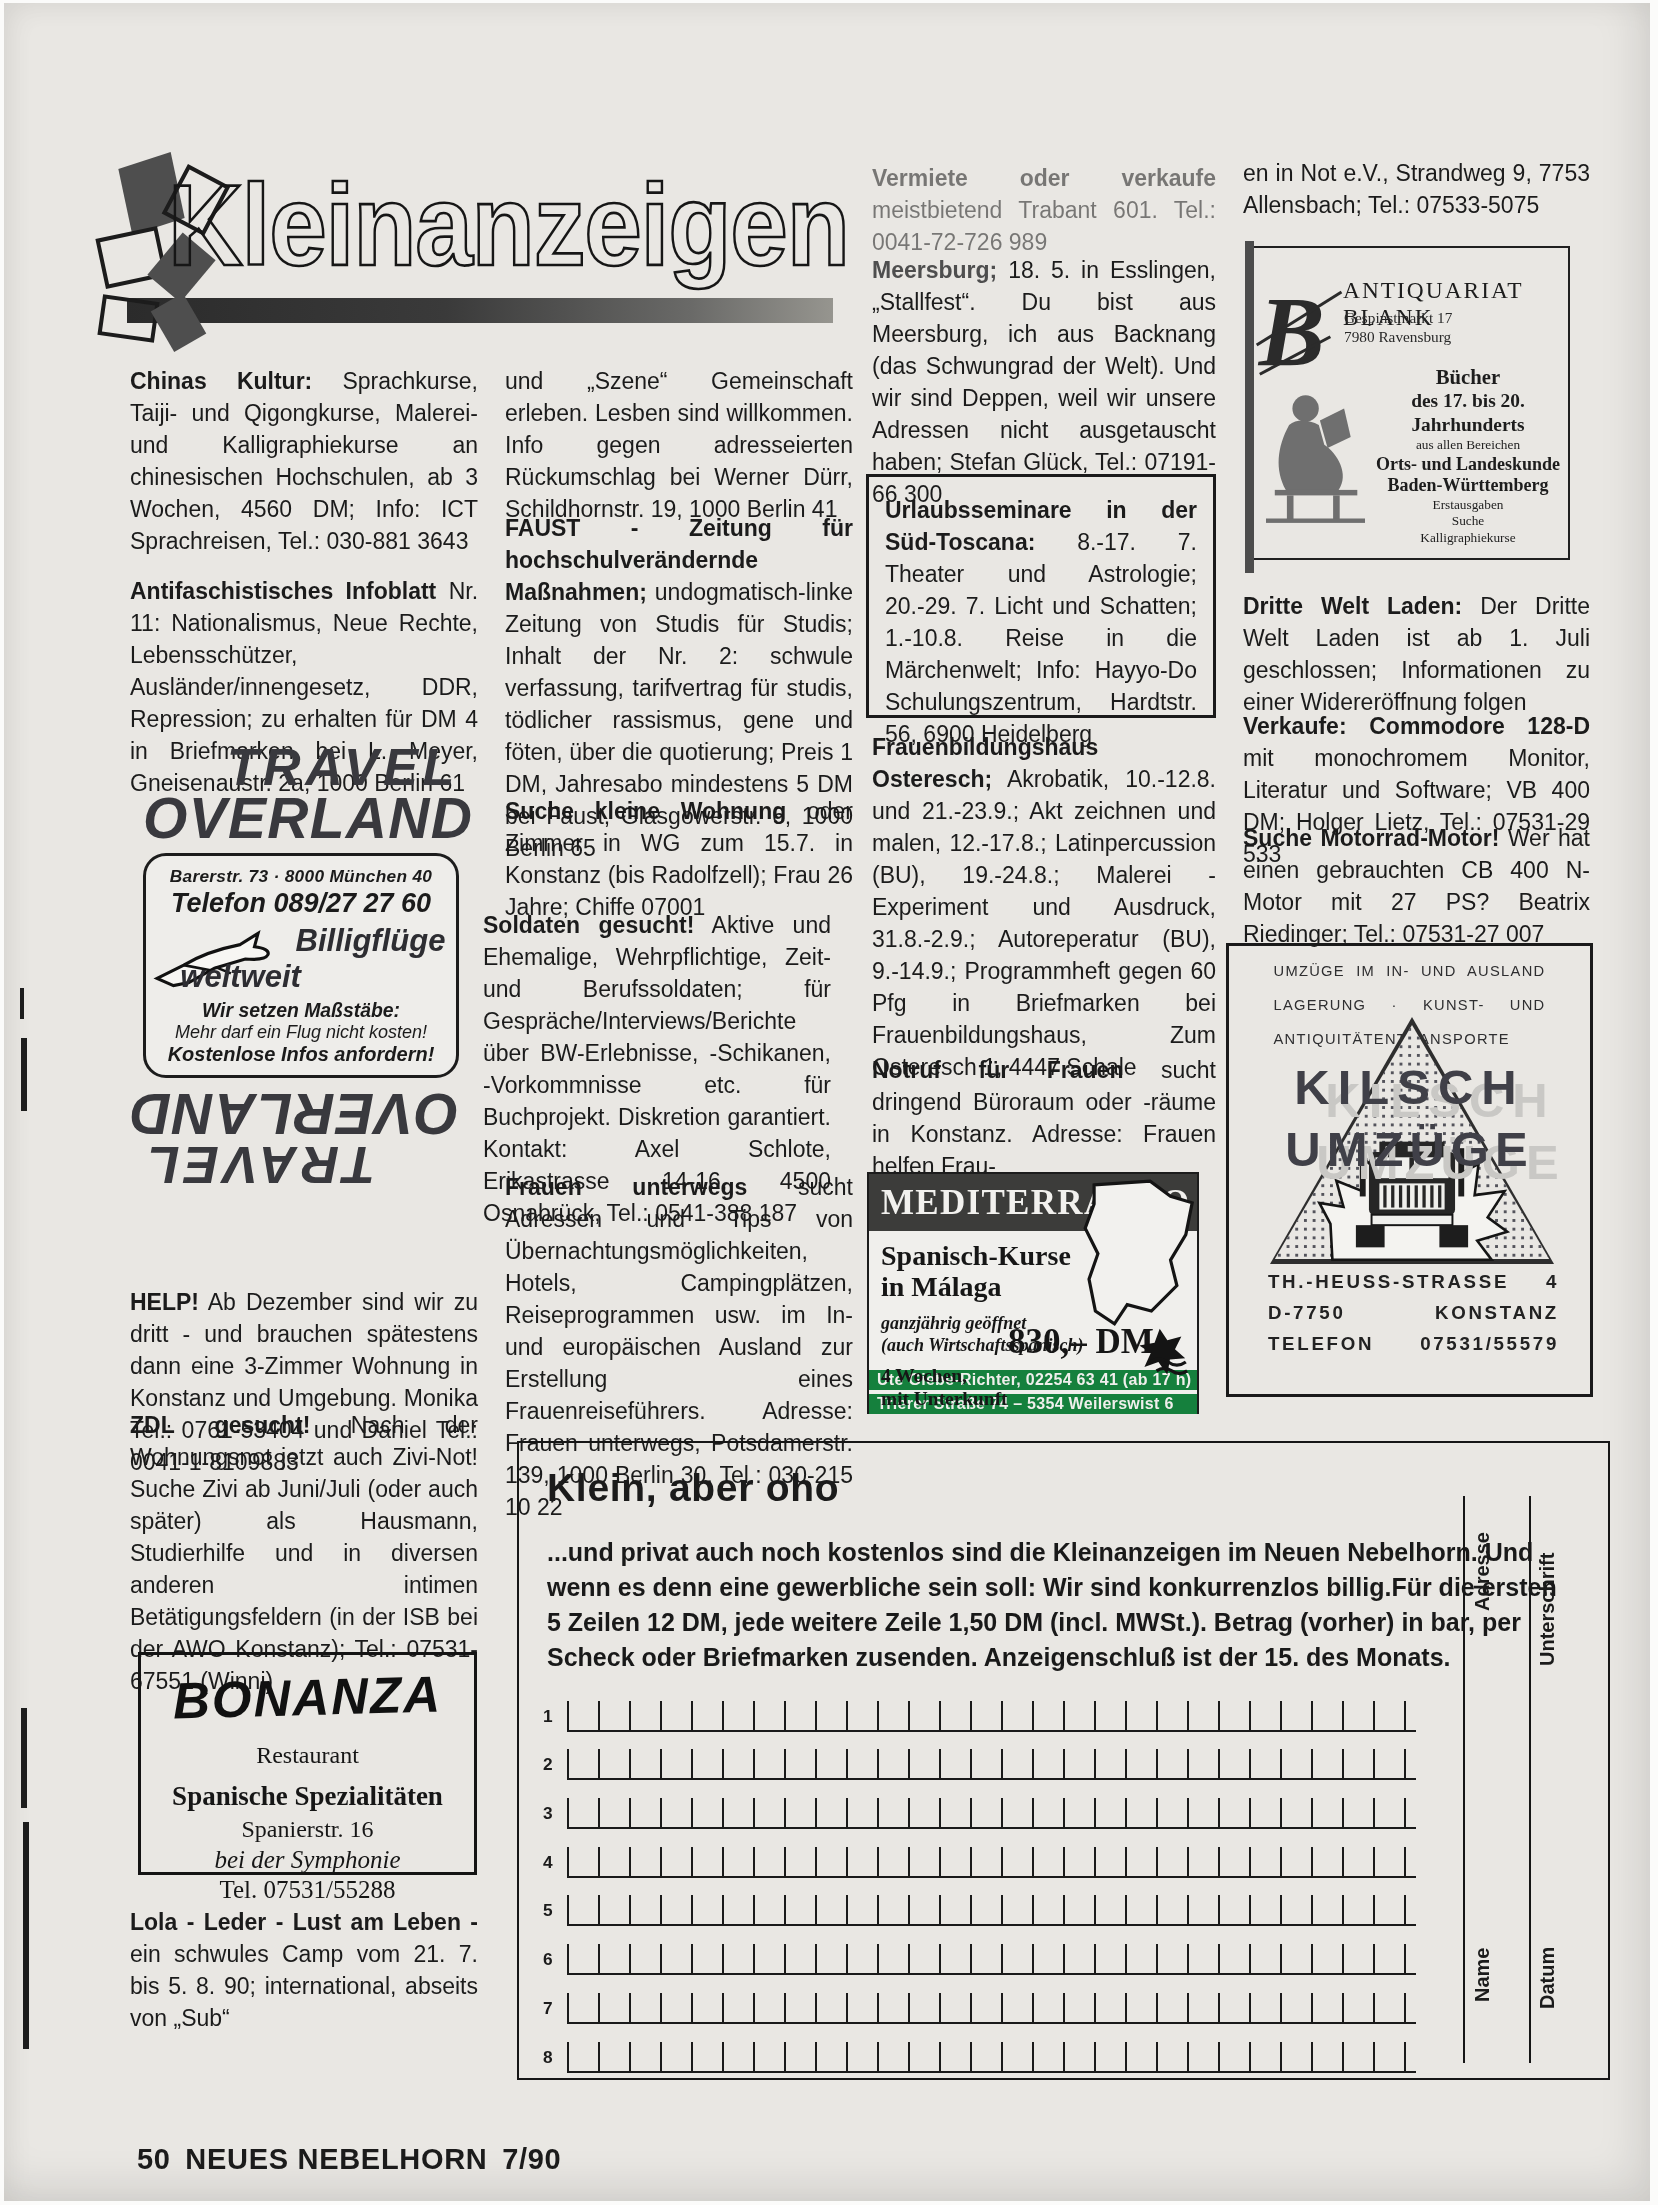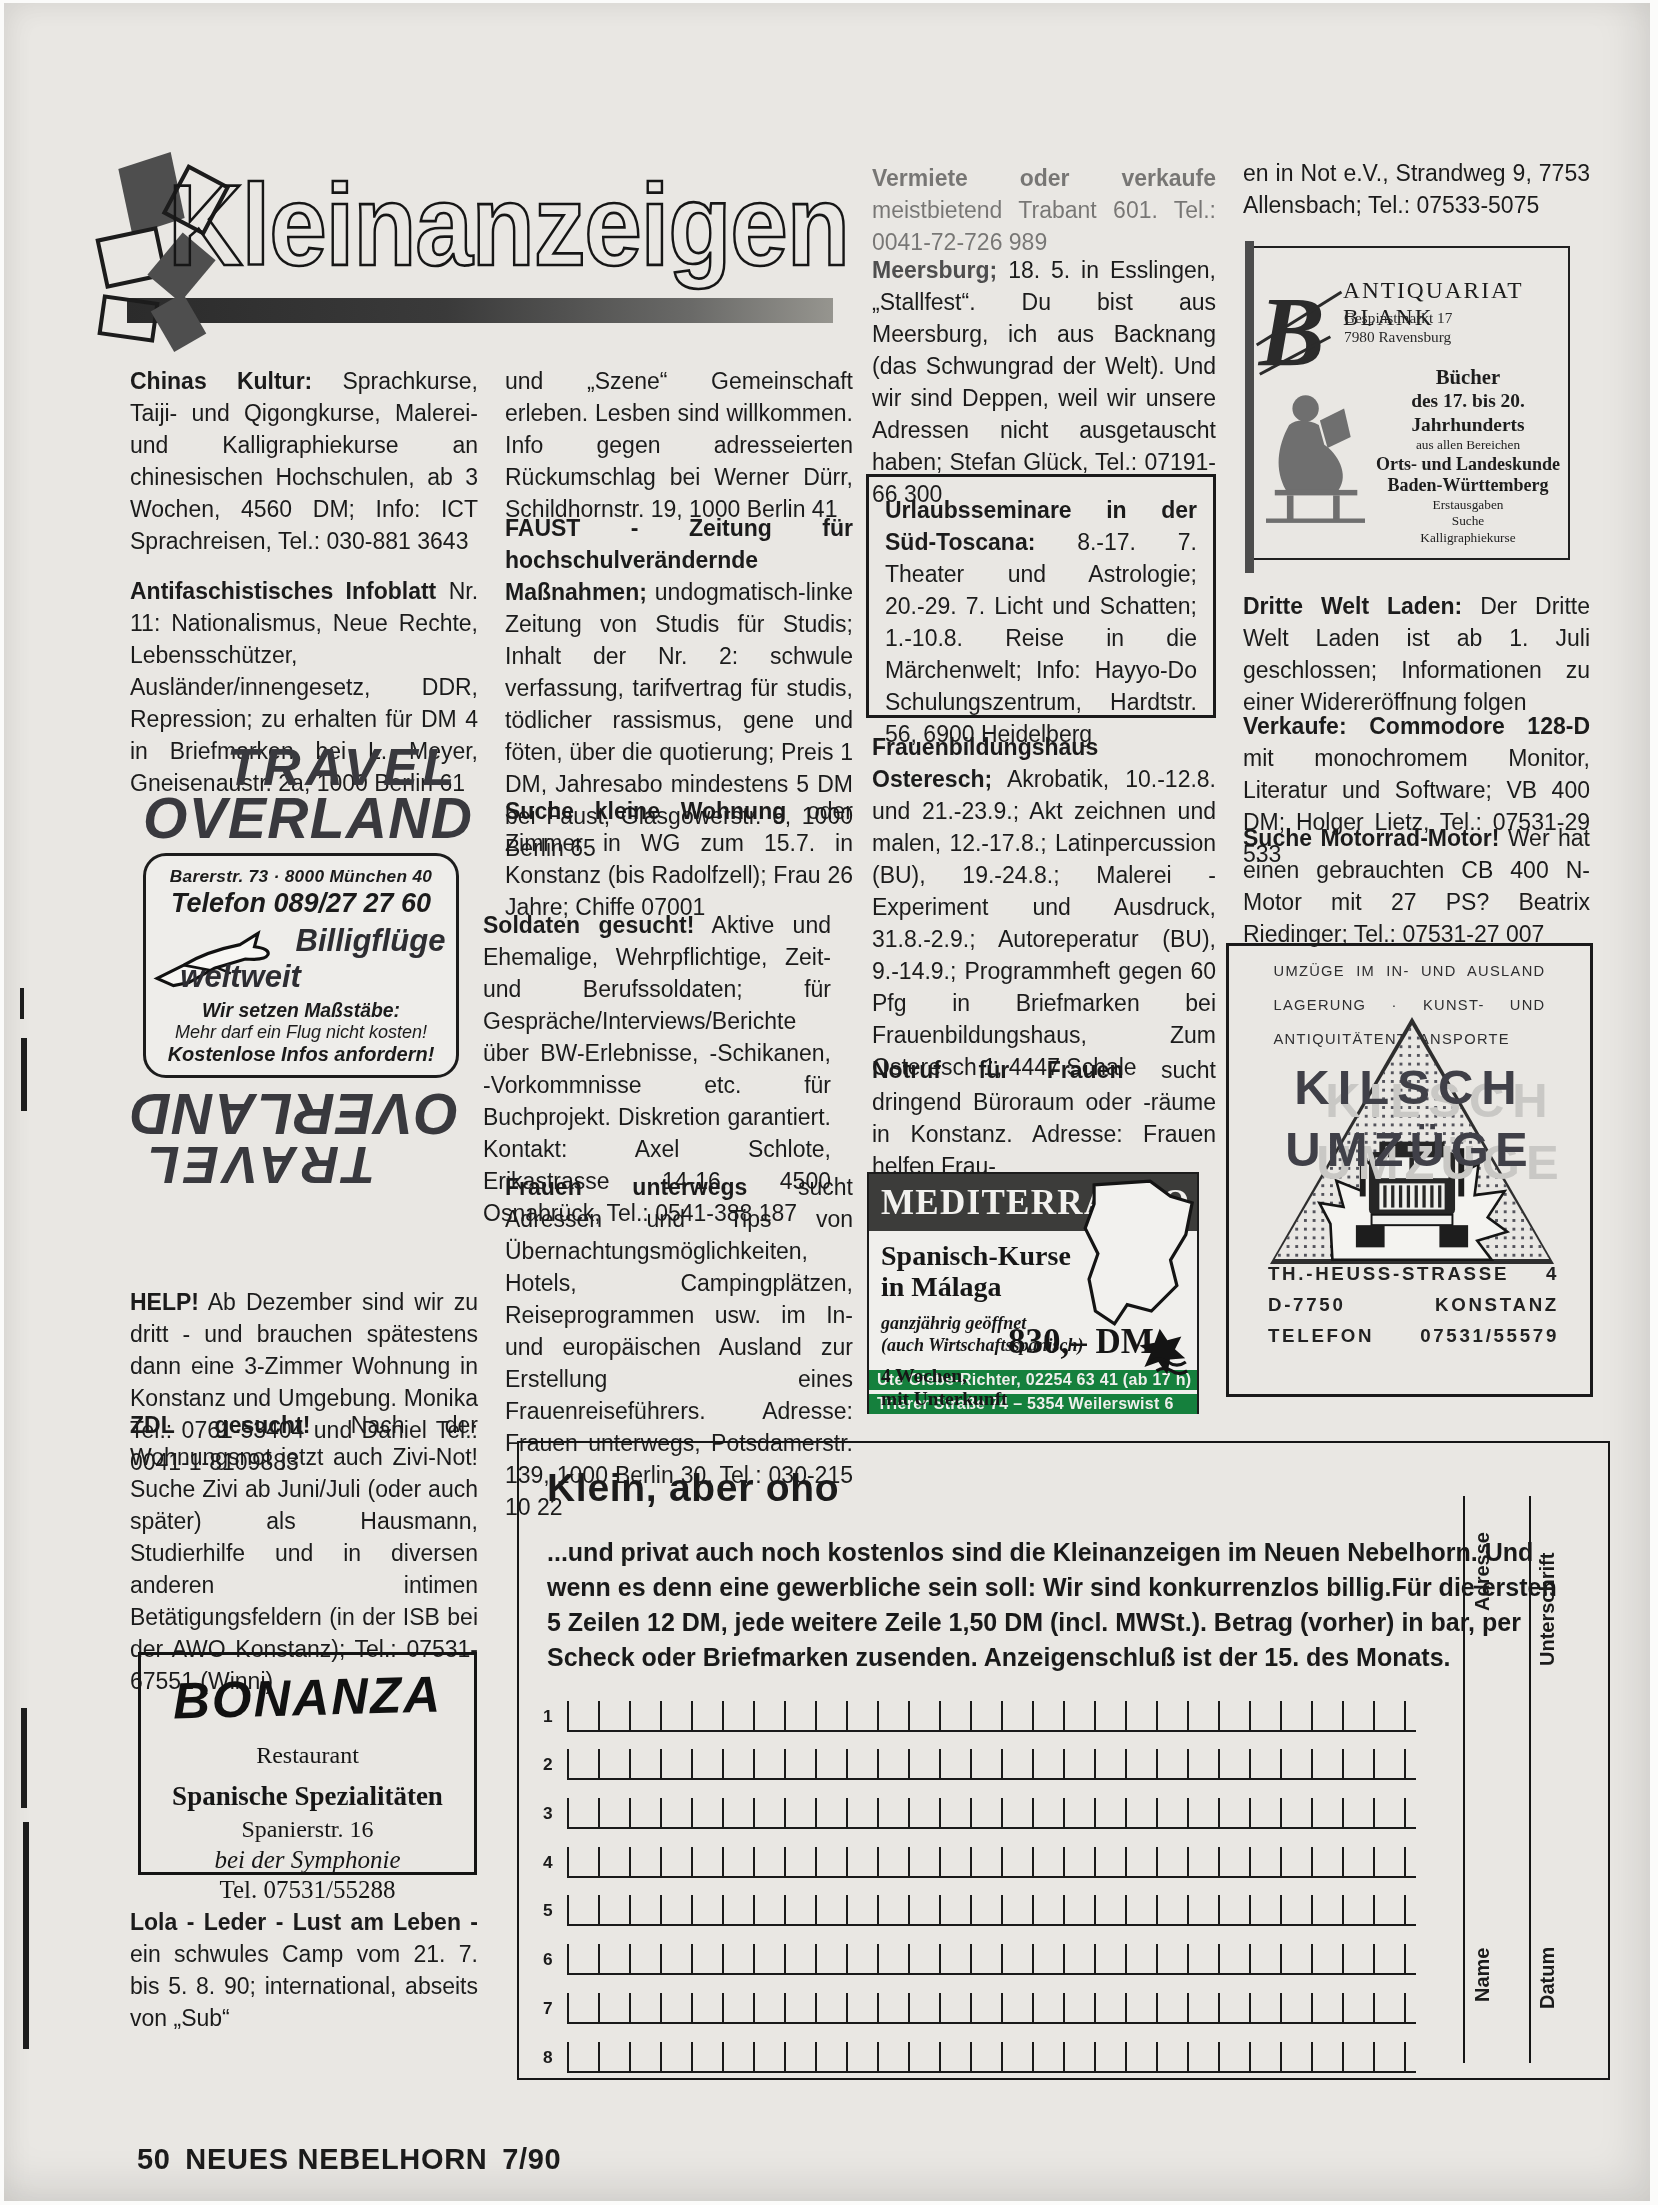--- a/index.html
+++ b/index.html
@@ -93,21 +93,21 @@
   .k-top { margin:16px auto 0; width:272px; font-size:14.7px; line-height:18px; letter-spacing:1.3px;
            color:#2e2e30; text-align:justify; text-align-last:justify; }
   .k-name { position:relative; z-index:2; text-align:center; font-weight:900; color:#404048; white-space:nowrap; }
   .k-n1 { margin-top:10.7px; font-size:49px; letter-spacing:8px; text-shadow:31px 13.3px 0 #c9c8c5; }
   .k-n2 { margin-top:6.7px; font-size:49px; letter-spacing:6px;  text-shadow:31px 13.3px 0 #c9c8c5; }
   .k-tri { position:absolute; left:41px; top:71px; width:284px; height:247px; z-index:1; }
   .tri-a { position:absolute; inset:0; clip-path:polygon(50% 0,100% 100%,0 100%); background:#2e2e2e; }
   .tri-b { position:absolute; left:4.7px; right:4.7px; top:8px; bottom:4.7px; clip-path:polygon(50% 0,100% 100%,0 100%);
            background-color:#e9e7e3; background-image:radial-gradient(#54545c 1.4px, transparent 1.8px); background-size:8.7px 8.7px; }
   .truck-svg { position:absolute; left:50%; bottom:1.3px; transform:translateX(-50%); width:200px; height:137px; }
-  .k-bot { position:absolute; left:39px; bottom:43px; width:291px; }
+  .k-bot { position:absolute; left:39px; bottom:35px; width:291px; }
   .k-bot div { font-size:18.7px; line-height:31px; letter-spacing:2.7px; font-weight:700; color:#222;
                text-align:justify; text-align-last:justify; }
 
   
   .form { position:absolute; left:517px; top:1441px; width:1093px; height:639px; border:2.7px solid #161616; }
   .form-title { position:absolute; left:28px; top:23px; font-size:39px; font-weight:700; letter-spacing:0.7px; }
   .form-body  { position:absolute; left:28px; top:92px; width:1021px; font-size:25px; line-height:35px; font-weight:700; color:#191919; }
   .frow { position:absolute; left:0; width:100%; height:33px; }
   .frow .num { position:absolute; left:24px; top:5.3px; font-size:17.3px; font-weight:700; }
   .frow .ticks { position:absolute; left:48px; top:0; width:849px; height:31px; border-bottom:2.7px solid #1a1a1a;

